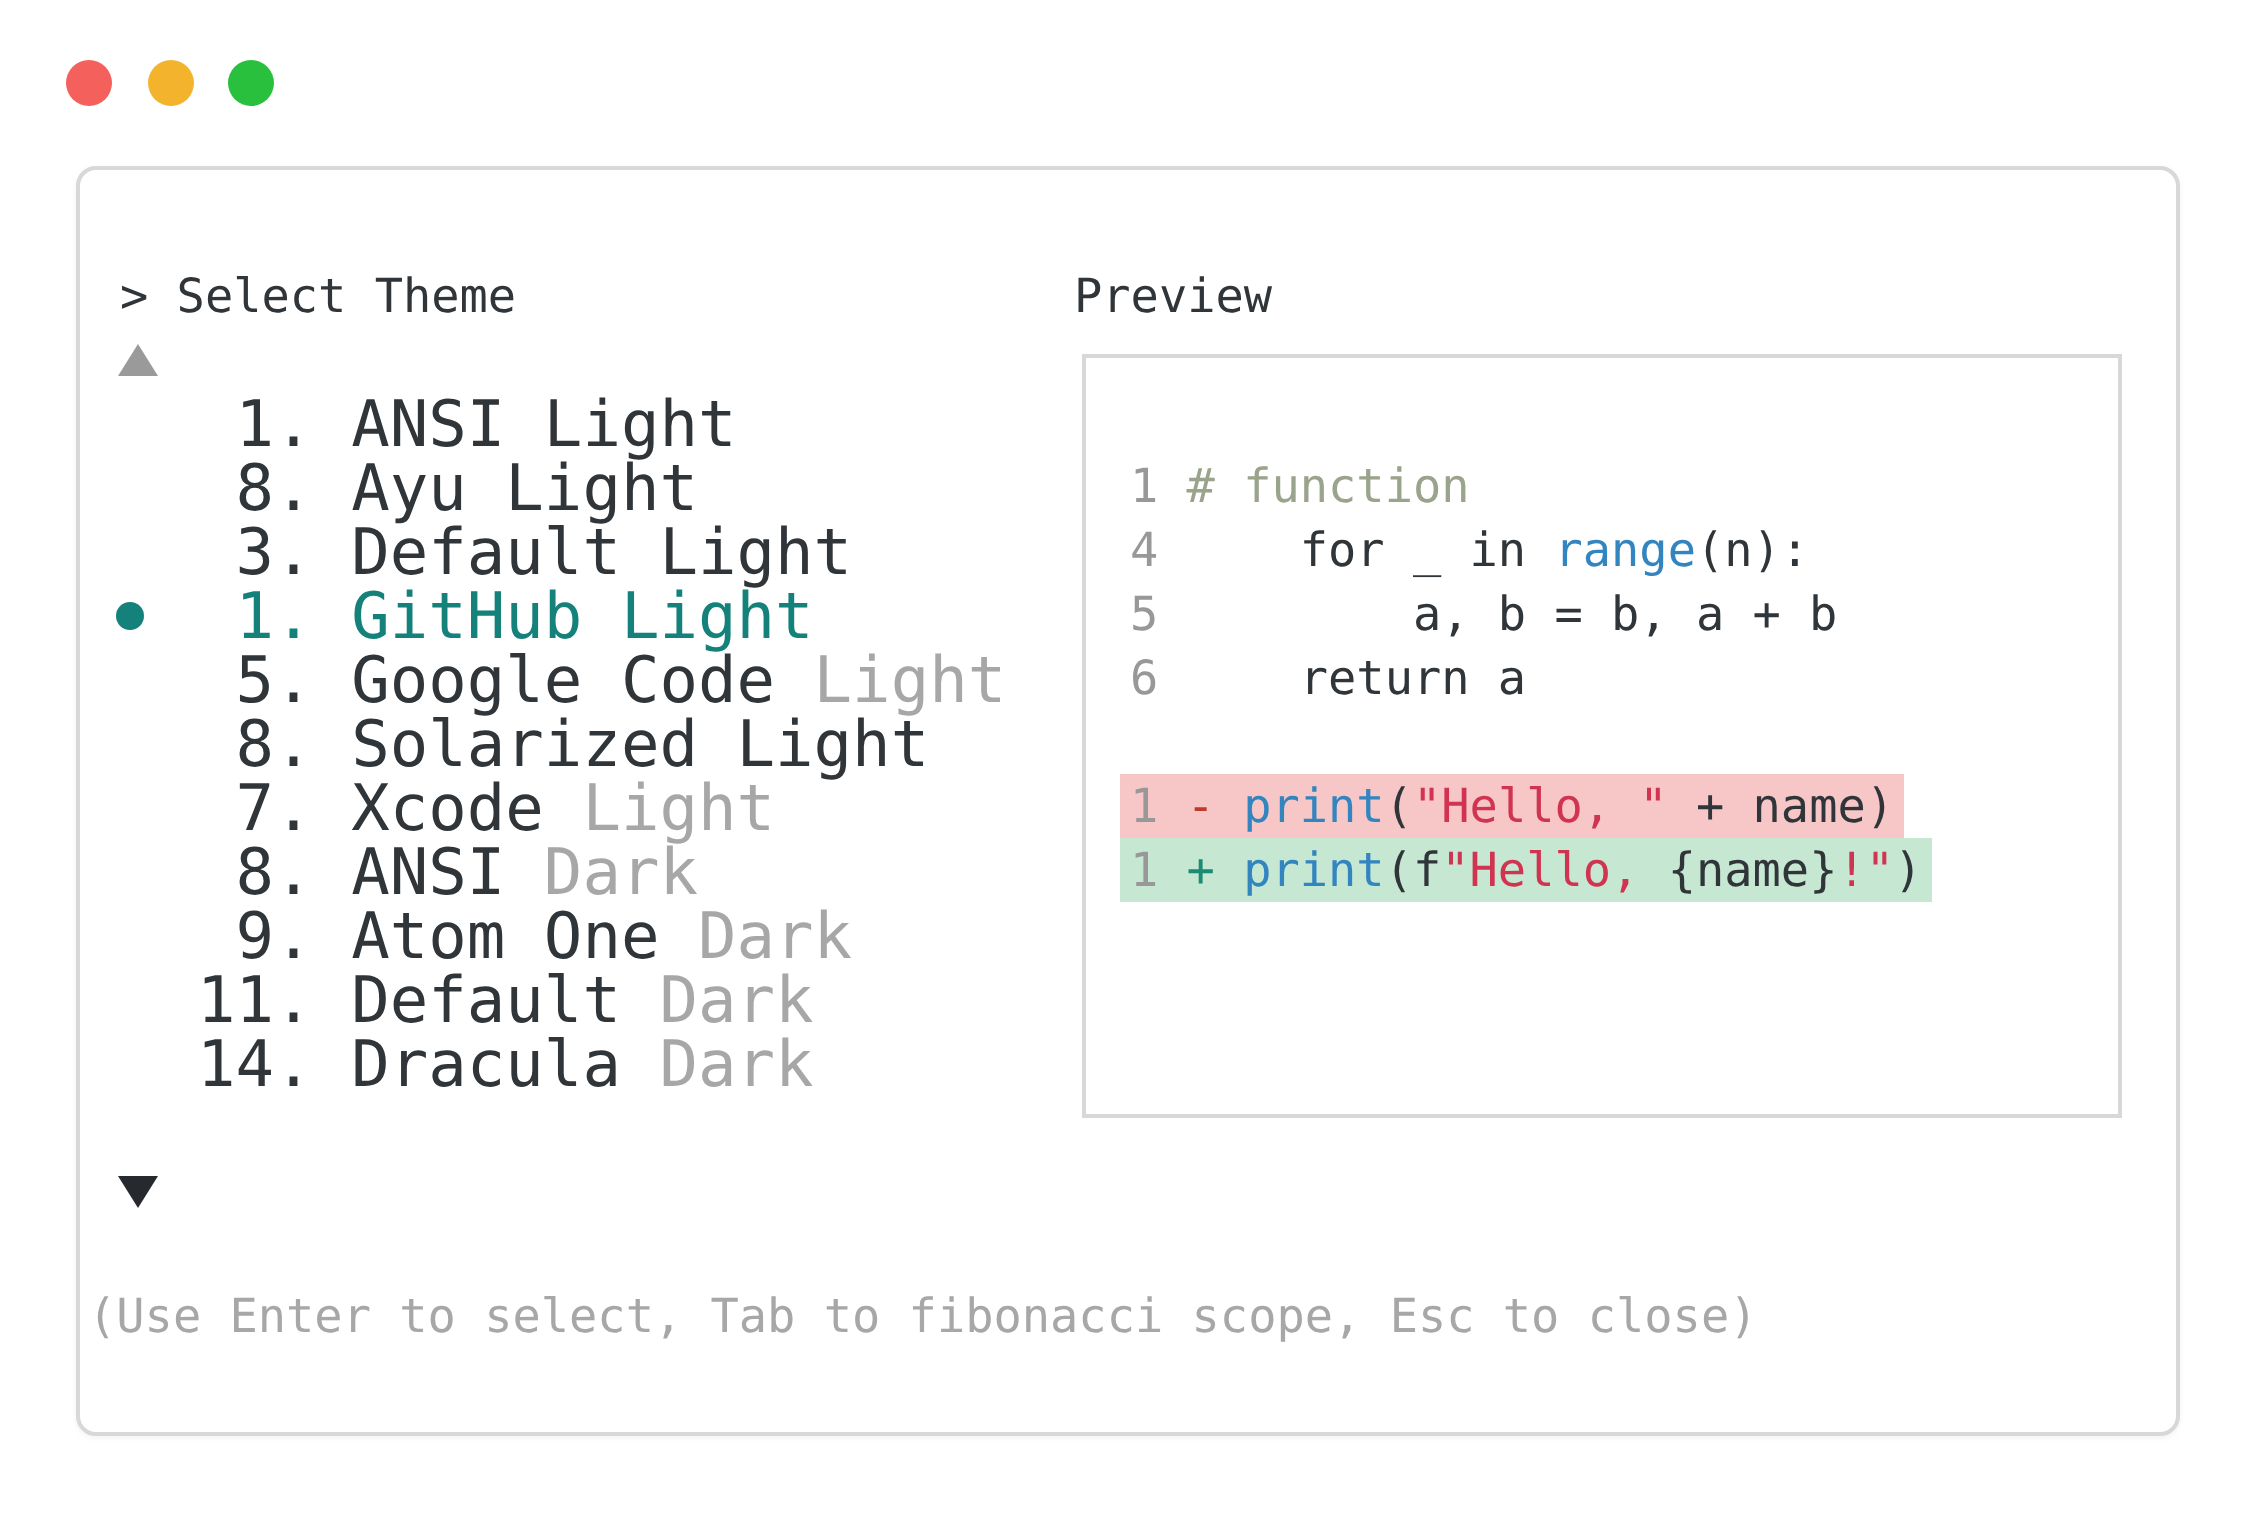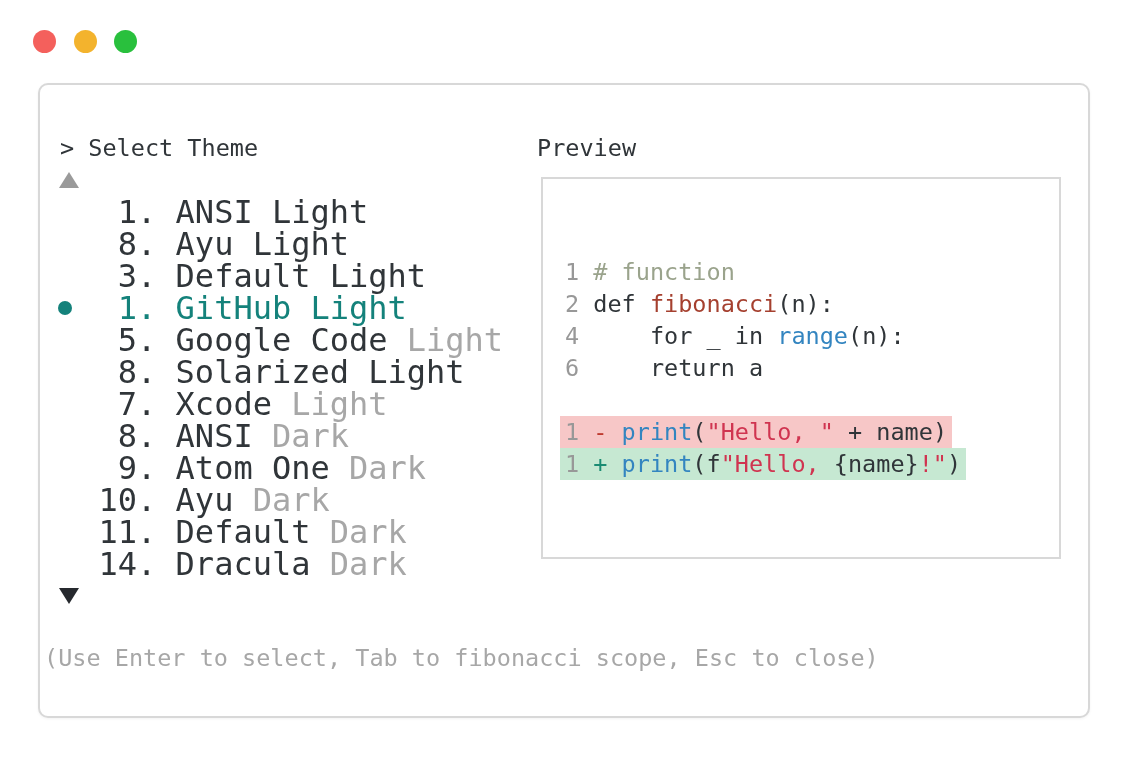--- a/index.html
+++ b/index.html
@@ -32,21 +32,21 @@
   }
   .theme-list{position:absolute;left:60px;top:196px;}
   .trow{height:32px;line-height:32px;font-size:32px;white-space:pre;}
   .bullet{position:absolute;left:58px;top:301px;width:14px;height:14px;border-radius:50%;
     background:var(--accent-teal);}
   .footer{position:absolute;left:44px;top:644px;line-height:28px;color:var(--muted);}
   .preview-box{
     position:absolute;left:541px;top:177px;width:520px;height:382px;
     box-sizing:border-box;border:2px solid var(--panel-border);background:#fff;
   }
-  .code{position:absolute;left:565px;top:227px;margin-top:29px;}
+  .code{position:absolute;left:565px;top:227px;}
   .cline{height:32px;line-height:32px;font-size:23.5px;white-space:pre;color:var(--fg);}
   .hl{display:inline-block;vertical-align:top;height:32px;line-height:32px;
       padding:0 5px;margin-left:-5px;}
   .hl.removed{background:var(--removed-bg);}
   .hl.added{background:var(--added-bg);}
   .s-fg{color:var(--fg);}
   .s-muted{color:var(--muted);}
   .s-accent{color:var(--accent-teal);}
   .s-ln{color:var(--line-number);}
   .s-comment{color:var(--comment);}
@@ -75,38 +75,37 @@
   <div class="theme-list" id="theme-list">
       <div class="trow"><span class="s-fg">   1. ANSI Light</span></div>
       <div class="trow"><span class="s-fg">   8. Ayu Light</span></div>
       <div class="trow"><span class="s-fg">   3. Default Light</span></div>
       <div class="trow"><span class="s-accent">   1. GitHub Light</span></div>
       <div class="trow"><span class="s-fg">   5. Google Code </span><span class="s-muted">Light</span></div>
       <div class="trow"><span class="s-fg">   8. Solarized Light</span></div>
       <div class="trow"><span class="s-fg">   7. Xcode </span><span class="s-muted">Light</span></div>
       <div class="trow"><span class="s-fg">   8. ANSI </span><span class="s-muted">Dark</span></div>
       <div class="trow"><span class="s-fg">   9. Atom One </span><span class="s-muted">Dark</span></div>
-      <div class="trow"><span class="s-fg">  10. Ayu </span><span class="s-muted">Dark</span></div>
       <div class="trow"><span class="s-fg">  11. Default </span><span class="s-muted">Dark</span></div>
       <div class="trow"><span class="s-fg">  14. Dracula </span><span class="s-muted">Dark</span></div>
     </div>
 
   <div class="bullet"></div>
 
   <div class="tri-down"></div>
 
   <div class="mono footer">(Use Enter to select, Tab to fibonacci scope, Esc to close)</div>
 
   <div class="mono preview-label">Preview</div>
 
   <div class="preview-box"></div>
 
   <div class="code" id="code">
       <div class="cline"><span class="s-ln">1 </span><span class="s-comment"># function</span></div>
-      <div class="cline"><span class="s-ln">2 </span><span class="s-fg">def </span><span class="s-func">fibonacci</span><span class="s-fg">(n):</span></div>
       <div class="cline"><span class="s-ln">4 </span><span class="s-fg">    for _ in </span><span class="s-blue">range</span><span class="s-fg">(n):</span></div>
+      <div class="cline"><span class="s-ln">5 </span><span class="s-fg">        a, b = b, a + b</span></div>
       <div class="cline"><span class="s-ln">6 </span><span class="s-fg">    return a</span></div>
       <div class="cline"></div>
       <div class="cline"><span class="hl removed"><span class="s-ln">1 </span><span class="s-minus">- </span><span class="s-blue">print</span><span class="s-fg">(</span><span class="s-string">"Hello, "</span><span class="s-fg"> + name)</span></span></div>
       <div class="cline"><span class="hl added"><span class="s-ln">1 </span><span class="s-plus">+ </span><span class="s-blue">print</span><span class="s-fg">(f</span><span class="s-string">"Hello, </span><span class="s-fg">{name}</span><span class="s-string">!"</span><span class="s-fg">)</span></span></div>
     </div>
 
 </div>
 
 </body></html>

